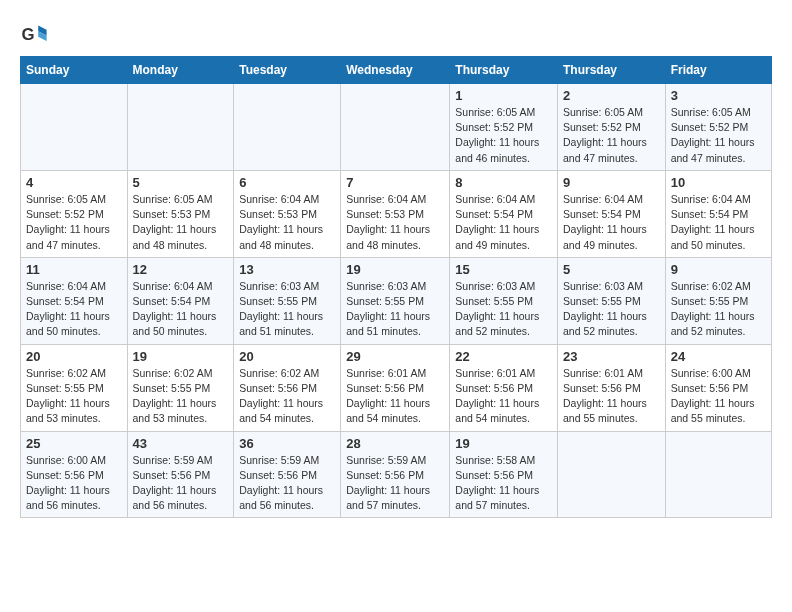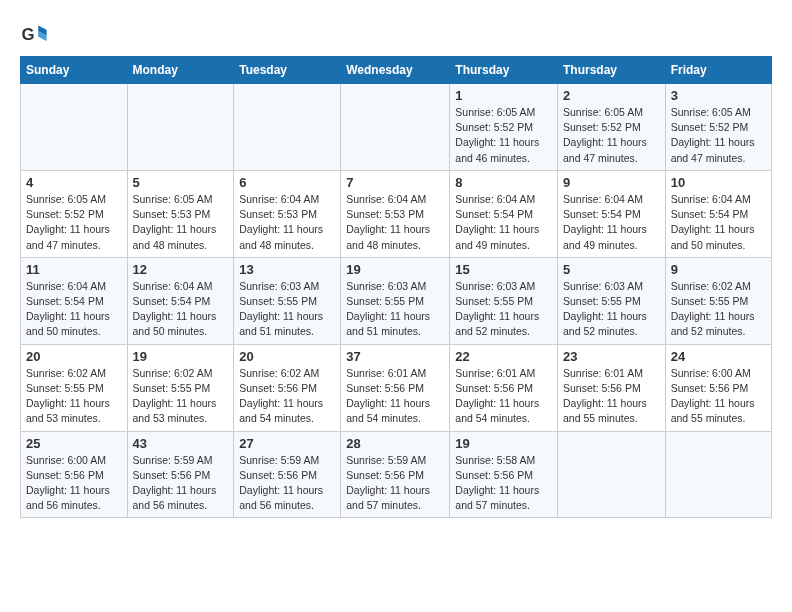--- a/index.html
+++ b/index.html
@@ -201,21 +201,21 @@
         </td>
         <td>
           <span class="day-num">19</span>
           <div class="day-info">Sunrise: 6:02 AM<br>Sunset: 5:55 PM<br>Daylight: 11 hours and 53 minutes.</div>
         </td>
         <td>
           <span class="day-num">20</span>
           <div class="day-info">Sunrise: 6:02 AM<br>Sunset: 5:56 PM<br>Daylight: 11 hours and 54 minutes.</div>
         </td>
         <td>
-          <span class="day-num">37</span>
+          <span class="day-num">29</span>
           <div class="day-info">Sunrise: 6:01 AM<br>Sunset: 5:56 PM<br>Daylight: 11 hours and 54 minutes.</div>
         </td>
         <td>
           <span class="day-num">22</span>
           <div class="day-info">Sunrise: 6:01 AM<br>Sunset: 5:56 PM<br>Daylight: 11 hours and 54 minutes.</div>
         </td>
         <td>
           <span class="day-num">23</span>
           <div class="day-info">Sunrise: 6:01 AM<br>Sunset: 5:56 PM<br>Daylight: 11 hours and 55 minutes.</div>
         </td>
@@ -227,21 +227,21 @@
       <tr>
         <td>
           <span class="day-num">25</span>
           <div class="day-info">Sunrise: 6:00 AM<br>Sunset: 5:56 PM<br>Daylight: 11 hours and 56 minutes.</div>
         </td>
         <td>
           <span class="day-num">43</span>
           <div class="day-info">Sunrise: 5:59 AM<br>Sunset: 5:56 PM<br>Daylight: 11 hours and 56 minutes.</div>
         </td>
         <td>
-          <span class="day-num">27</span>
+          <span class="day-num">36</span>
           <div class="day-info">Sunrise: 5:59 AM<br>Sunset: 5:56 PM<br>Daylight: 11 hours and 56 minutes.</div>
         </td>
         <td>
           <span class="day-num">28</span>
           <div class="day-info">Sunrise: 5:59 AM<br>Sunset: 5:56 PM<br>Daylight: 11 hours and 57 minutes.</div>
         </td>
         <td>
           <span class="day-num">19</span>
           <div class="day-info">Sunrise: 5:58 AM<br>Sunset: 5:56 PM<br>Daylight: 11 hours and 57 minutes.</div>
         </td>

